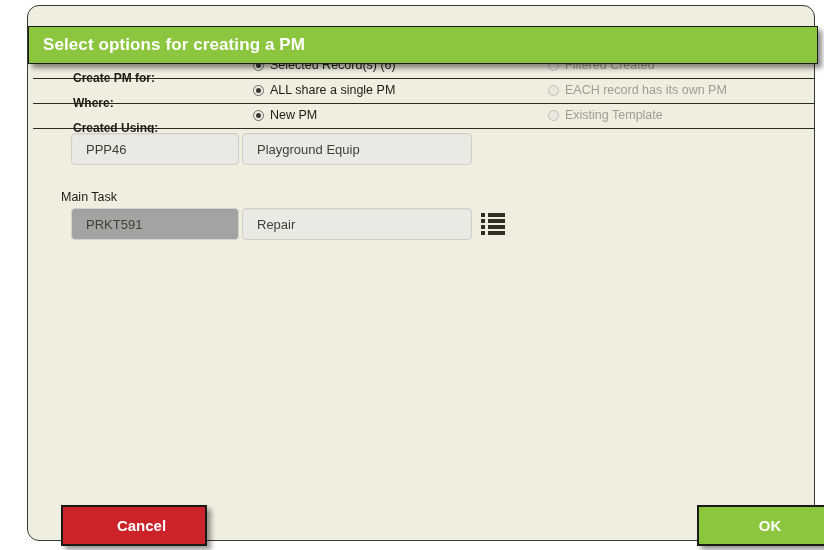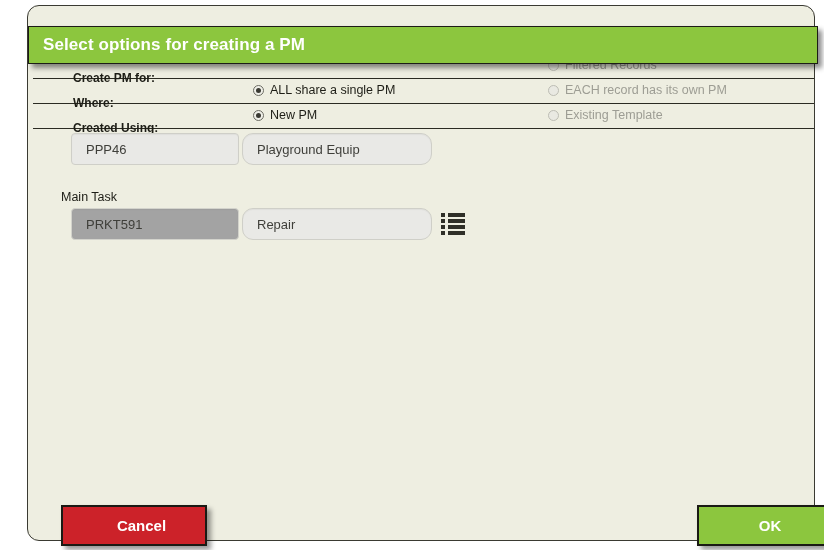--- a/index.html
+++ b/index.html
@@ -153,21 +153,21 @@
     border-radius: 4px;
     font-size: 13px;
     color: #3f3f3a;
     display: flex;
     align-items: center;
     padding-left: 14px;
     background: #e9e9e6;
     box-shadow: inset 0 1px 1px rgba(0,0,0,0.04);
   }
   .txtfield.code { width: 168px; margin-left: 10px; }
-  .txtfield.desc { width: 190px; margin-left: 3px; border-radius: 11px; }
+  .txtfield.desc { width: 230px; margin-left: 3px; }
   .txtfield.editable { background: #a3a3a3; border: 1px solid #d3d3cc; }
 
   .lookup-icon {
     width: 24px;
     height: 22px;
     margin-left: 9px;
     display: flex;
     flex-direction: column;
     justify-content: space-between;
     cursor: pointer;
@@ -228,23 +228,27 @@
   <div class="dialog-panel">
 
     <div class="title-bar">
       <div class="title-text">Select options for creating a PM</div>
     </div>
 
     <div class="options-table">
 
       <div class="opt-row first">
         <div class="opt-label">Create PM for:</div>
+        <div class="opt-choice col-a">
+          <span class="radio on"></span>
+          <span class="choice-text">Selected Record(s) (6)</span>
+        </div>
         <div class="opt-choice col-b">
           <span class="radio off"></span>
-          <span class="choice-text dim">Filtered Records</span>
+          <span class="choice-text dim">Filtered Created</span>
         </div>
       </div>
 
       <div class="opt-row">
         <div class="opt-label">Where:</div>
         <div class="opt-choice col-a">
           <span class="radio on"></span>
           <span class="choice-text">ALL share a single PM</span>
         </div>
         <div class="opt-choice col-b">

